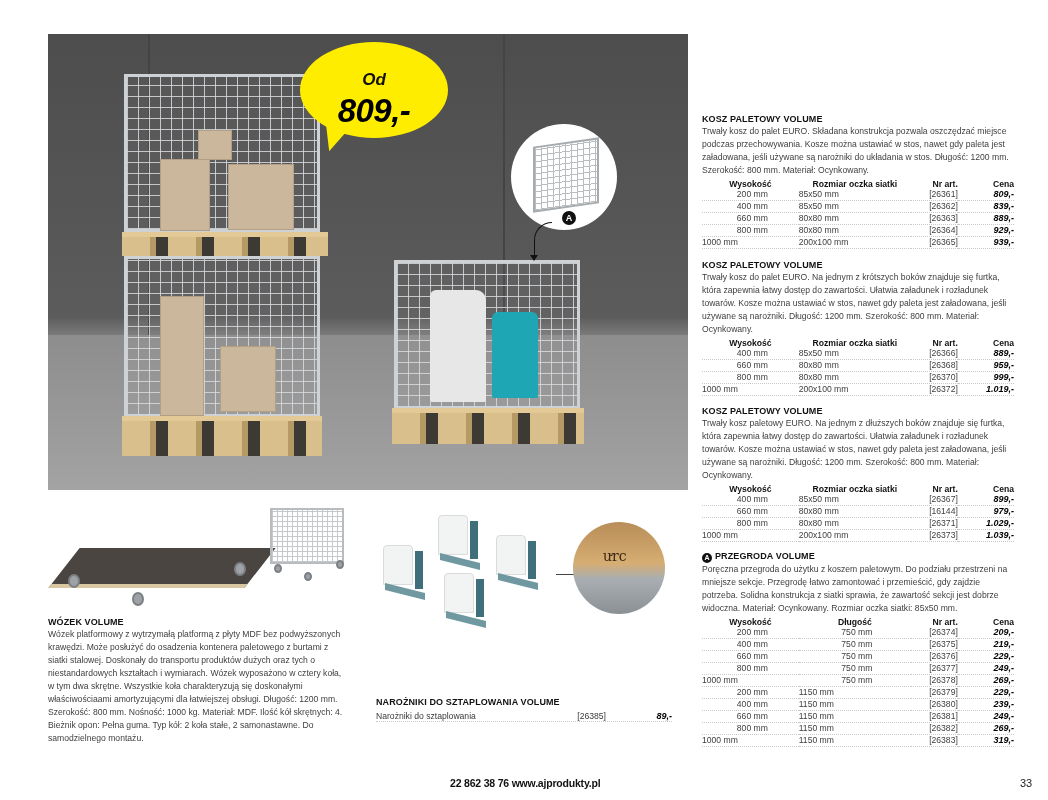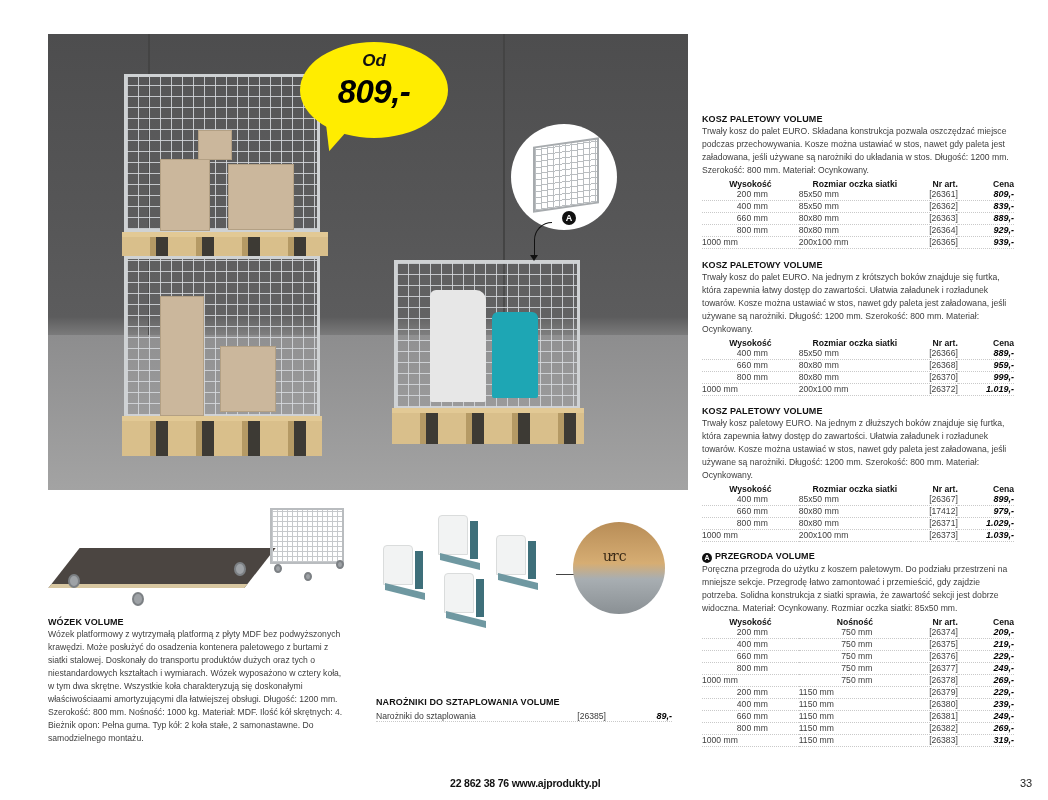--- a/index.html
+++ b/index.html
@@ -22,21 +22,21 @@
             border-top: 5px solid #e2c995; }
   .box { position: absolute; background: #cbb79c; border: 1px solid #b3a084; }
   .bag-white { position: absolute; background: #e7e7e7; border-radius: 6px 10px 2px 2px; }
   .bag-teal { position: absolute; background: #1ea6b4; border-radius: 6px 6px 2px 2px; }
 
   .price-bubble { position: absolute; left: 300px; top: 42px; width: 148px; height: 96px;
                   background: #ffed00; border-radius: 50%; text-align: center; z-index: 5; }
   .price-bubble::after { content: ""; position: absolute; left: 18px; bottom: -12px;
                   border-left: 18px solid transparent; border-right: 6px solid transparent;
                   border-top: 26px solid #ffed00; transform: rotate(28deg); }
-  .price-bubble .od { display: block; margin-top: 9px; font-size: 17px; font-weight: bold; font-style: italic; color: #111; }
+  .price-bubble .od { display: block; margin-top: 28px; font-size: 17px; font-weight: bold; font-style: italic; color: #111; }
   .price-bubble .val { display: block; margin-top: 2px; font-size: 33px; font-weight: bold; font-style: italic; color: #000; letter-spacing: -0.5px; }
 
   .inset-circle { position: absolute; left: 511px; top: 124px; width: 106px; height: 106px; border-radius: 50%; background: #ffffff; z-index: 5; }
   .inset-circle .panel { position: absolute; left: 22px; top: 18px; width: 66px; height: 66px;
                  border: 2px solid #a7abae; transform: skewY(-8deg);
                  background-image:
                    repeating-linear-gradient(90deg, #b9bdc0 0 1px, transparent 1px 6px),
                    repeating-linear-gradient(0deg, #b9bdc0 0 1px, transparent 1px 6px); }
   .badge-a { position: absolute; width: 14px; height: 14px; border-radius: 50%; background: #111; color: #fff;
              font-size: 9px; font-weight: bold; line-height: 14px; text-align: center; z-index: 6; }
@@ -273,21 +273,21 @@
     <tbody>
       <tr>
           <td class="ind">400 mm</td>
           <td>85x50 mm</td>
           <td class="r">[26367]</td>
           <td class="price">899,-</td>
         </tr>
       <tr>
           <td class="ind">660 mm</td>
           <td>80x80 mm</td>
-          <td class="r">[17412]</td>
+          <td class="r">[16144]</td>
           <td class="price">979,-</td>
         </tr>
       <tr>
           <td class="ind">800 mm</td>
           <td>80x80 mm</td>
           <td class="r">[26371]</td>
           <td class="price">1.029,-</td>
         </tr>
       <tr>
           <td>1000 mm</td>
@@ -301,21 +301,21 @@
 
 <div class="right-col sec4">
   <div class="prod-title">
     <span class="title-badge">A</span><span>PRZEGRODA VOLUME</span>
   </div>
   <div class="prod-desc">Poręczna przegroda do użytku z koszem paletowym. Do podziału przestrzeni na mniejsze sekcje. Przegrodę łatwo zamontować i przemieścić, gdy zajdzie potrzeba. Solidna konstrukcja z siatki sprawia, że zawartość sekcji jest dobrze widoczna. Materiał: Ocynkowany. Rozmiar oczka siatki: 85x50 mm.</div>
   <table class="spec-table">
     <thead>
         <tr>
       <th style="width:31%">Wysokość</th>
-      <th style="width:36%">Nośność</th>
+      <th style="width:36%">Długość</th>
       <th class="r" style="width:15%">Nr art.</th>
       <th class="r" style="width:18%">Cena</th>
     </tr>
       </thead>
     <tbody>
       <tr>
           <td class="ind">200 mm</td>
           <td class="ind">750 mm</td>
           <td class="r">[26374]</td>
           <td class="price">209,-</td>

